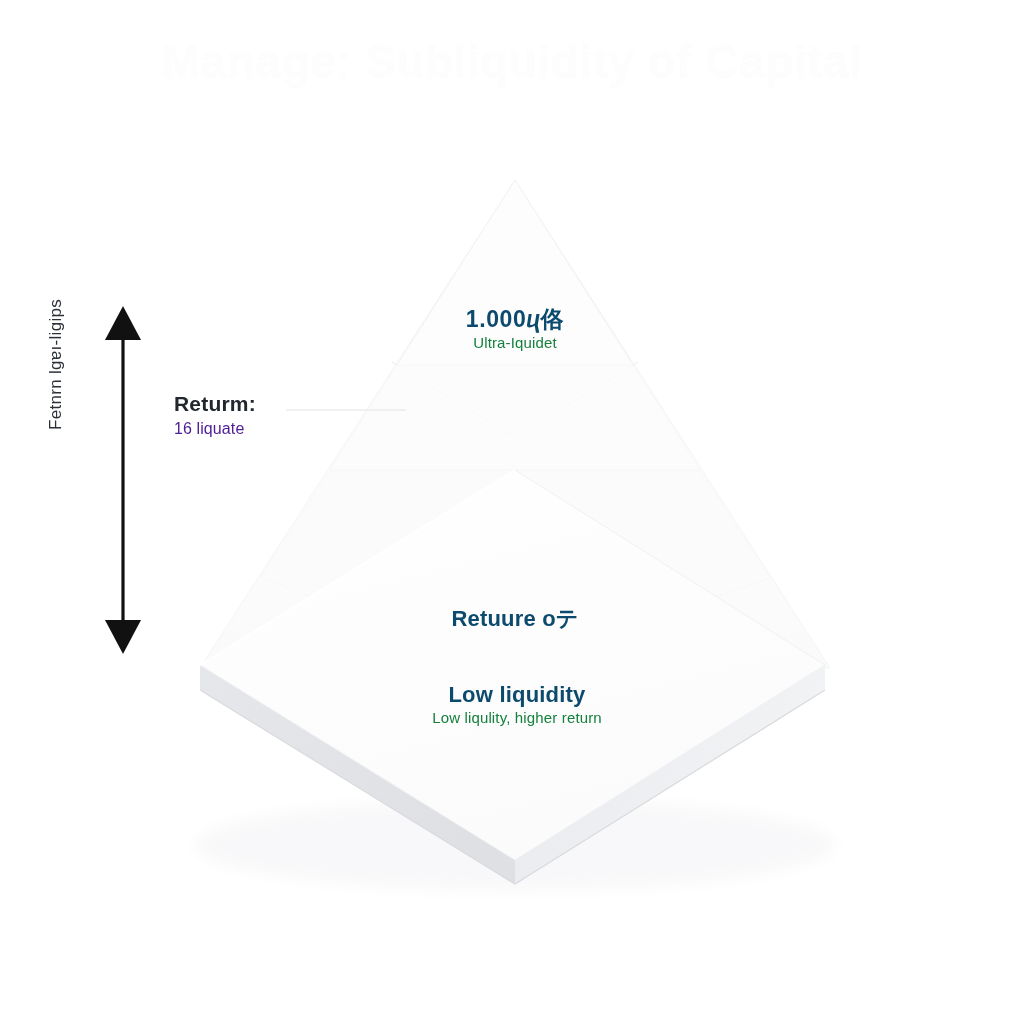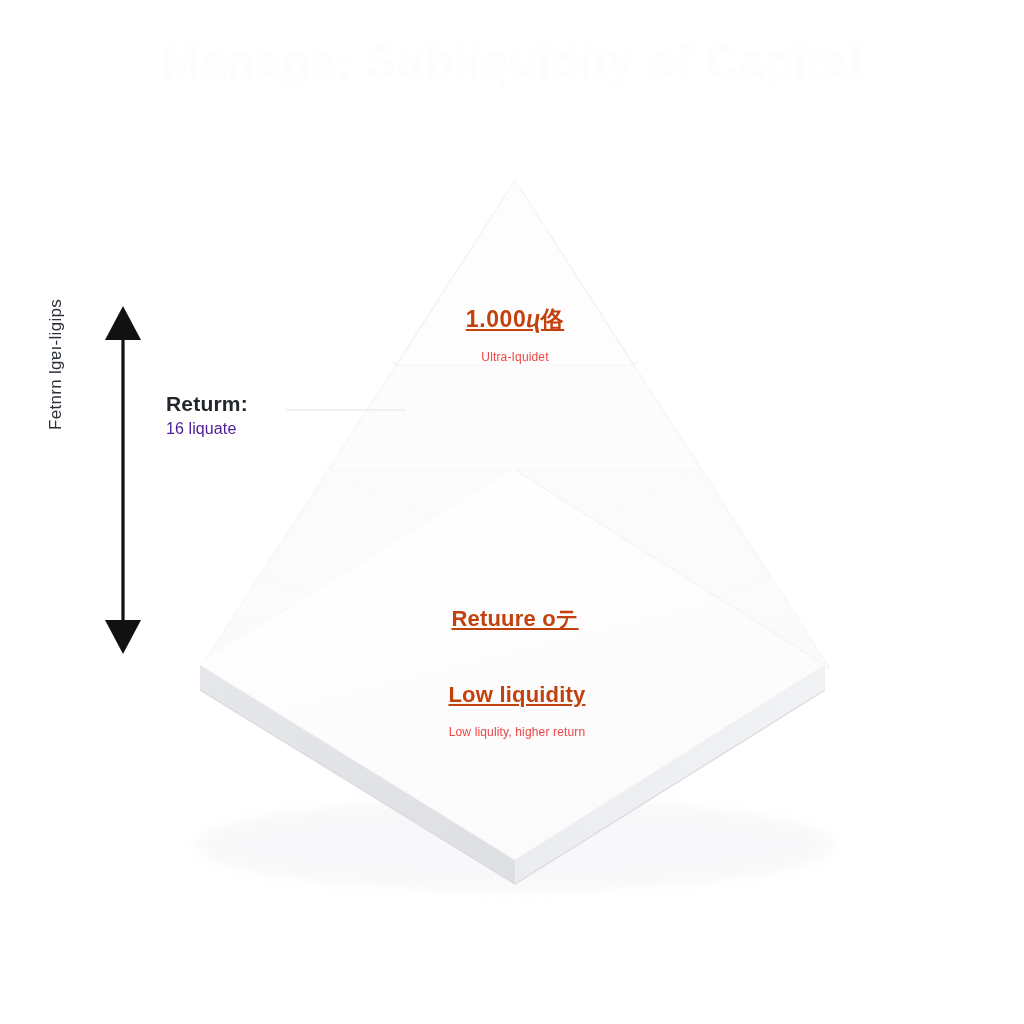--- a/index.html
+++ b/index.html
@@ -48,55 +48,54 @@
   
   .tier-text {
     position: absolute;
     width: 520px;
     text-align: center;
     user-select: none;
   }
   .tier-title {
     font-size: 22px;
     font-weight: 700;
-    color: #c2410c;
+    color: #0c4a6e;
     letter-spacing: 0.2px;
     line-height: 1.15;
-    text-decoration: underline;
   }
   .tier-title.num {
     font-size: 23px;
     letter-spacing: 0.6px;
   }
   .tier-sub {
-    margin-top: 18px;
-    font-size: 12px;
+    margin-top: 2px;
+    font-size: 15px;
     font-weight: 400;
-    color: #ef4444;
+    color: #15803d;
     letter-spacing: 0.15px;
     line-height: 1.2;
   }
 
   
   .axis-label {
     position: absolute;
     left: 46px;
     top: 430px;
     width: 200px;
     transform: rotate(-90deg);
     transform-origin: 0 0;
     font-size: 17px;
     color: #2b3038;
     letter-spacing: 0.3px;
     white-space: nowrap;
     user-select: none;
   }
   .callout {
     position: absolute;
-    left: 166px;
+    left: 174px;
     top: 392px;
     user-select: none;
   }
   .callout-title {
     font-size: 21px;
     font-weight: 700;
     color: #22262d;
     letter-spacing: 0.2px;
   }
   .callout-sub {

